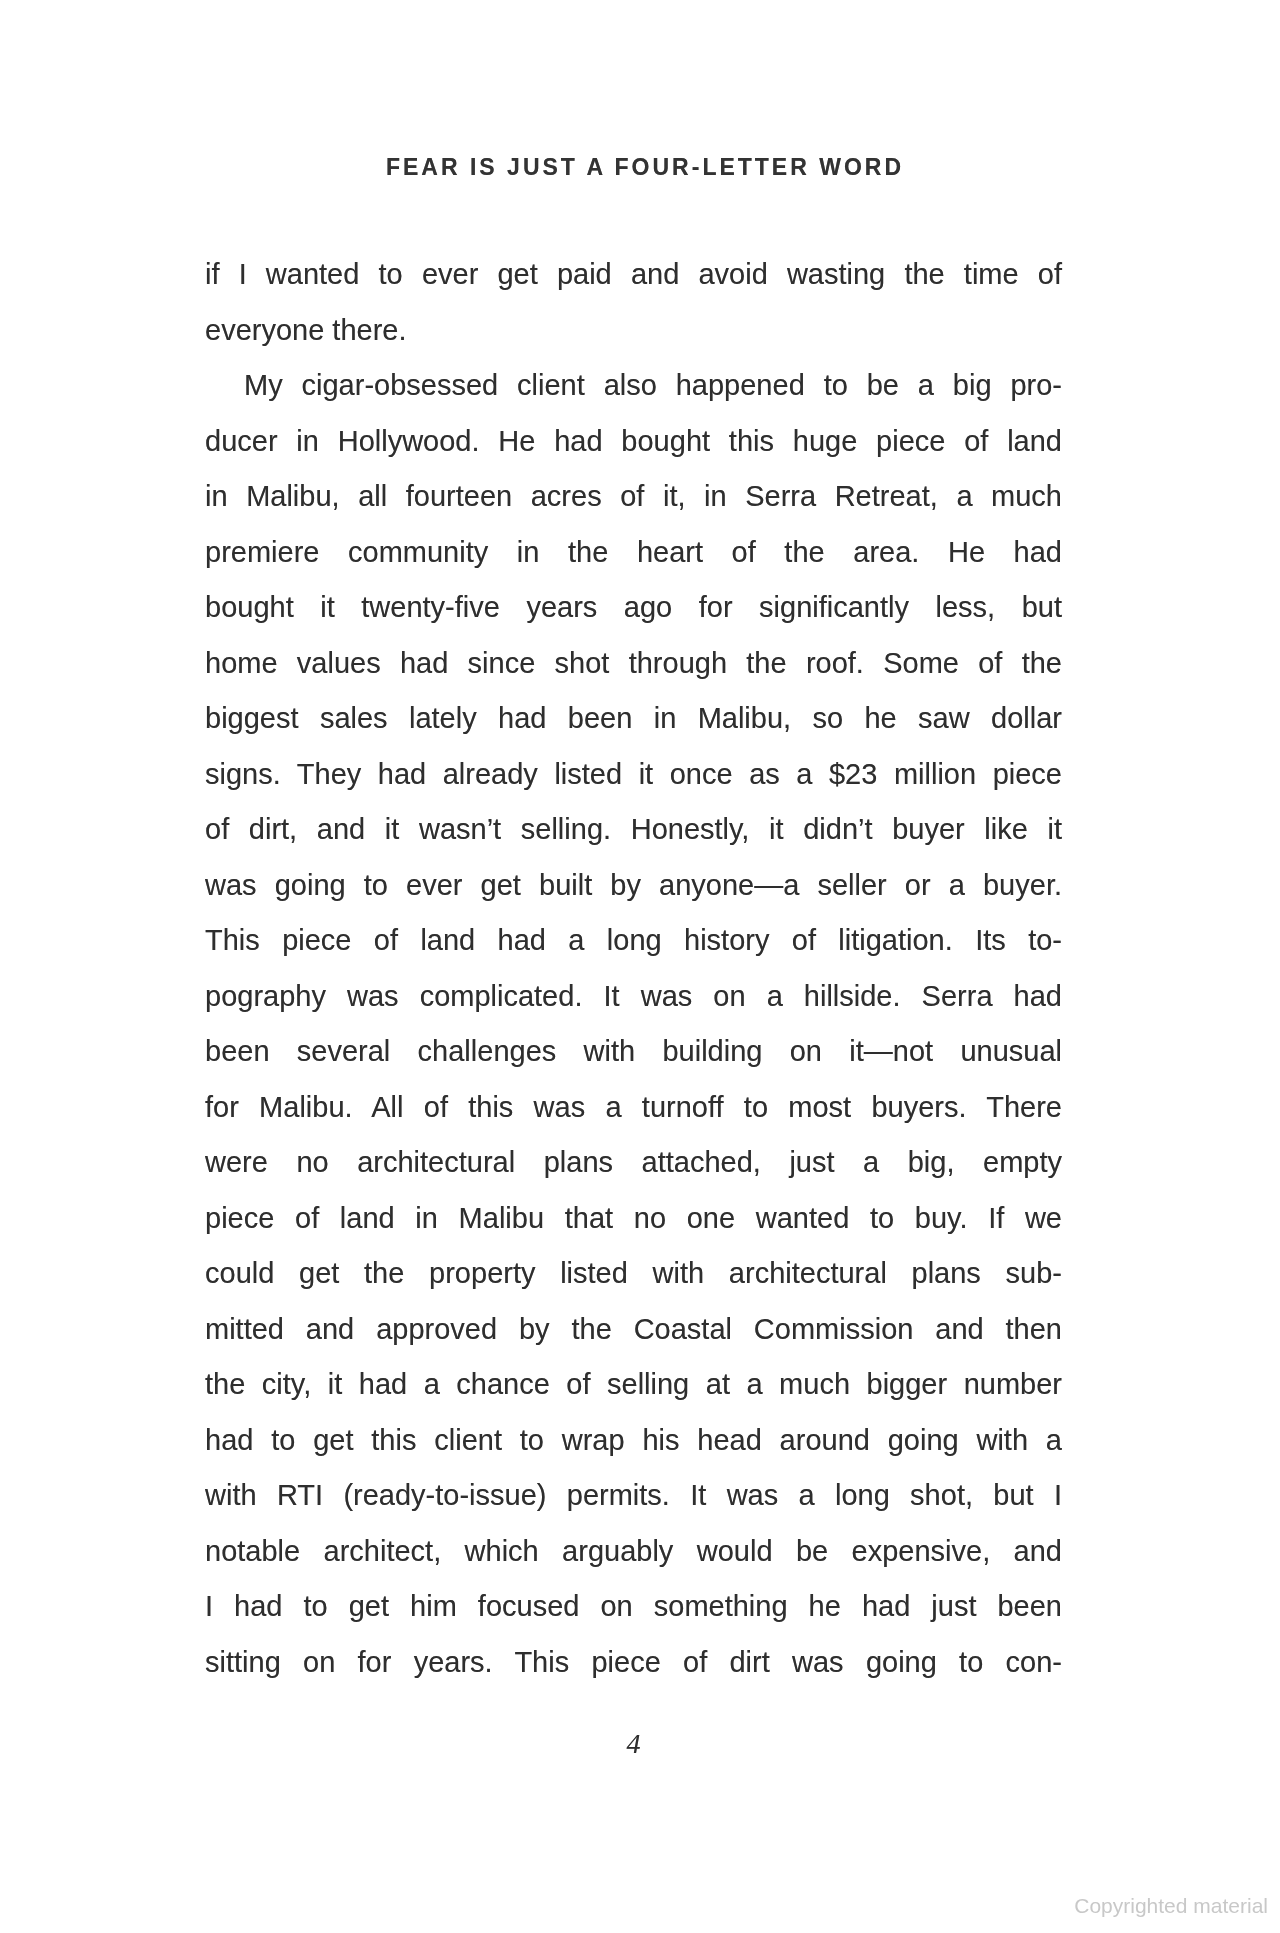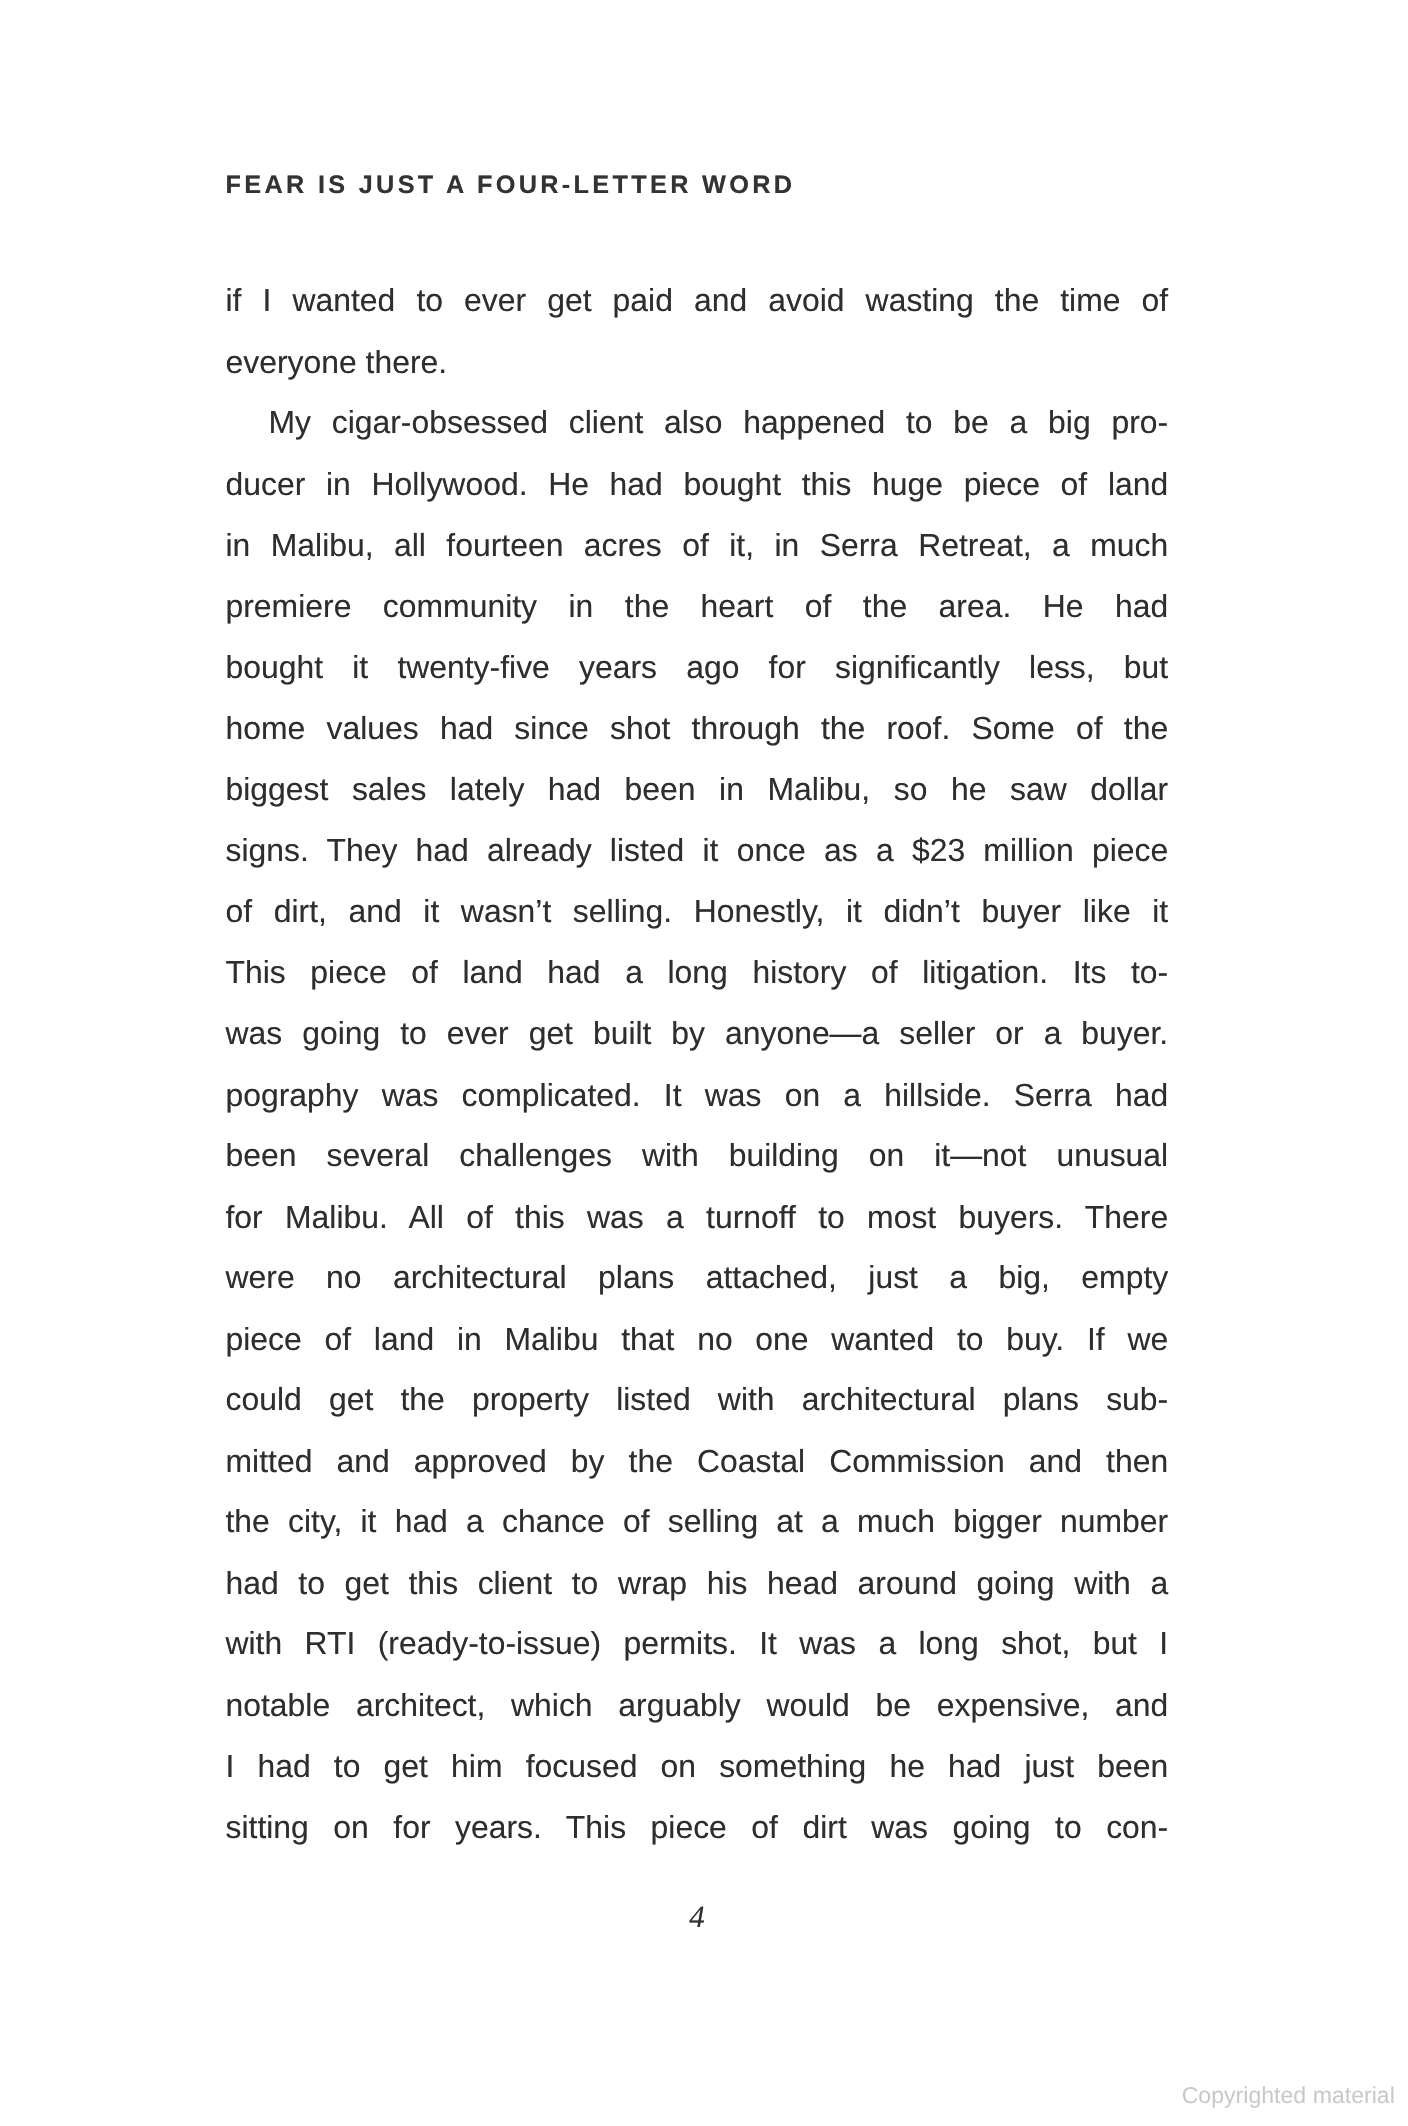--- a/index.html
+++ b/index.html
@@ -14,21 +14,21 @@
   .page {
     position: absolute;
     inset: 0;
     background: var(--paper, #ffffff);
   }
   .running-header {
     position: absolute;
     left: 205px;
     width: 880px;
     top: 155px;
-    text-align: left;
+    text-align: center;
     font-family: "Liberation Sans", sans-serif;
     font-weight: 700;
     font-size: 23px;
     line-height: 24px;
     letter-spacing: 3px;
     color: var(--header_ink, #333333);
     text-shadow: 0 0 0.5px rgba(51,51,51,0.55);
     white-space: nowrap;
   }
   .body-text {
@@ -89,22 +89,22 @@
       <div class="line no-just">everyone there.</div>
       <div class="line indent">My cigar-obsessed client also happened to be a big pro-</div>
       <div class="line">ducer in Hollywood. He had bought this huge piece of land</div>
       <div class="line">in Malibu, all fourteen acres of it, in Serra Retreat, a much</div>
       <div class="line">premiere community in the heart of the area. He had</div>
       <div class="line">bought it twenty-five years ago for significantly less, but</div>
       <div class="line">home values had since shot through the roof. Some of the</div>
       <div class="line">biggest sales lately had been in Malibu, so he saw dollar</div>
       <div class="line">signs. They had already listed it once as a $23 million piece</div>
       <div class="line">of dirt, and it wasn’t selling. Honestly, it didn’t buyer like it</div>
+      <div class="line">was going to ever get built by anyone—a seller or a buyer.</div>
       <div class="line">This piece of land had a long history of litigation. Its to-</div>
-      <div class="line">was going to ever get built by anyone—a seller or a buyer.</div>
       <div class="line">pography was complicated. It was on a hillside. Serra had</div>
       <div class="line">been several challenges with building on it—not unusual</div>
       <div class="line">for Malibu. All of this was a turnoff to most buyers. There</div>
       <div class="line">were no architectural plans attached, just a big, empty</div>
       <div class="line">piece of land in Malibu that no one wanted to buy. If we</div>
       <div class="line">could get the property listed with architectural plans sub-</div>
       <div class="line">mitted and approved by the Coastal Commission and then</div>
       <div class="line">the city, it had a chance of selling at a much bigger number</div>
       <div class="line">had to get this client to wrap his head around going with a</div>
       <div class="line">with RTI (ready-to-issue) permits. It was a long shot, but I</div>

